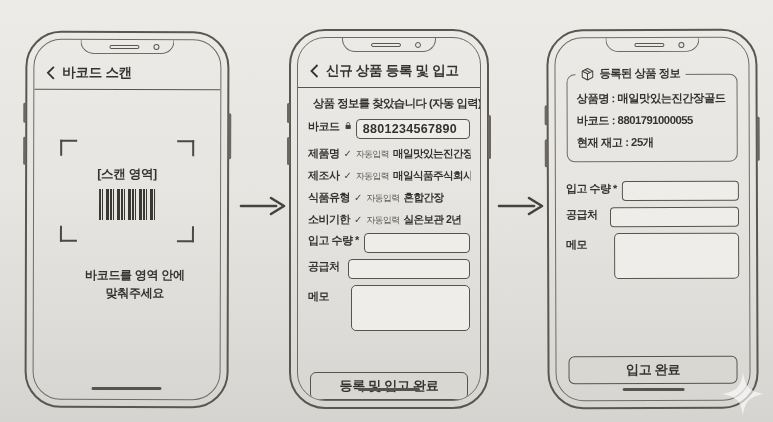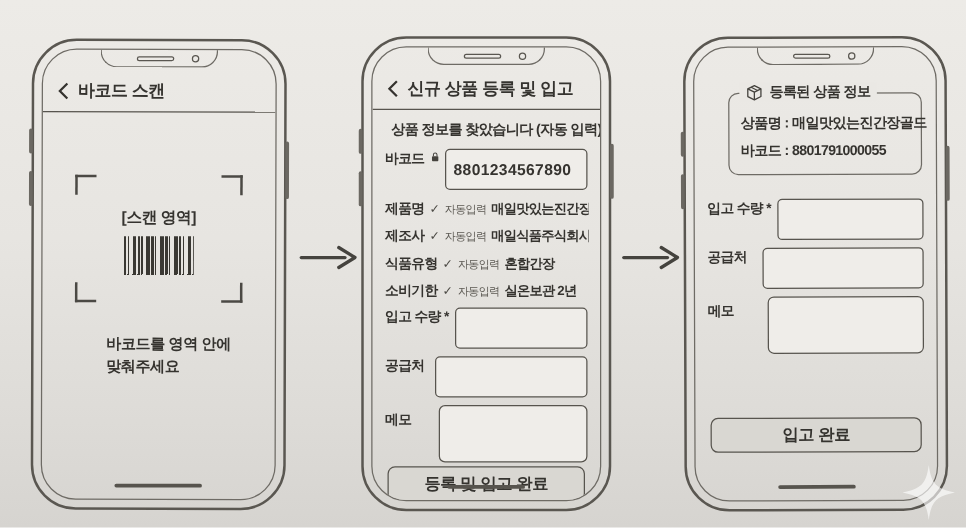--- a/index.html
+++ b/index.html
@@ -67,33 +67,33 @@
   .corner.bl { bottom:0; left:0;  border-bottom:2px solid #4b4944; border-left:2px solid #4b4944; }
   .corner.br { bottom:0; right:0; border-bottom:2px solid #4b4944; border-right:2px solid #4b4944; }
   .scan-label { text-align:center; margin-top:26px; font-size:12.5px; font-weight:bold; letter-spacing:-0.3px; }
   .barcode {
     width:56px; height:31px; margin:6px auto 0;
     background:repeating-linear-gradient(90deg,
       #3a3833 0 2px, transparent 2px 3px,
       #3a3833 3px 4px, transparent 4px 7px,
       #3a3833 7px 10px, transparent 10px 11px);
   }
-  .scan-hint { margin-top:24px; font-size:12px; font-weight:bold; line-height:1.5; letter-spacing:-0.3px;margin-left:16px; }
+  .scan-hint { margin-top:24px; text-align:center; font-size:12px; font-weight:bold; line-height:1.5; letter-spacing:-0.3px;margin-left:16px; }
 
   
   .body-pad { padding:0 9px; display:flex; flex-direction:column; flex:1 1 auto; }
   .notice {
     display:flex; align-items:center; gap:5px;
     padding:8px 1px 5px 1px;
     font-size:11.3px; font-weight:bold; letter-spacing:-0.5px; white-space:nowrap;
   }
   .frow { display:flex; gap:5px; padding:3px 1px; }
   .flabel { font-size:11px; font-weight:bold; letter-spacing:-0.5px; white-space:nowrap; }
   .ibox {
-    flex:1 1 auto; height:33px;
+    flex:1 1 auto; height:20px;
     border:1.6px solid #57544e; border-radius:4px;
     background:#efede9;
     font-family:inherit; font-size:12.5px; font-weight:bold; color:#35332f;
     padding:0 6px; min-width:0; outline:none; letter-spacing:0.3px;
   }
   .tbox {
     flex:1 1 auto; height:46px; resize:none;
     border:1.6px solid #57544e; border-radius:5px;
     background:#efede9; outline:none;
     font-family:inherit; font-size:12px; padding:3px 6px; min-width:0;
@@ -105,21 +105,21 @@
   .submit {
     margin:0 3px; height:28px; flex:0 0 auto;
     border:1.8px solid #57544e; border-radius:6px;
     background:#d9d7d2;
     font-family:inherit; font-size:13px; font-weight:bold; color:#35332f;
     letter-spacing:-0.3px; cursor:pointer;
   }
 
   
   .card {
-    position:relative; margin:15px 2px 0 18px;
+    position:relative; margin:15px 2px 0 2px;
     border:1.6px solid #6e6b65; border-radius:8px;
     padding:12px 8px 8px 8px;
   }
   .card-title {
     position:absolute; top:-9px; left:8px;
     display:flex; align-items:center; gap:5px;
     background:#eae8e4; padding:0 5px;
     font-size:11.3px; font-weight:bold; letter-spacing:-0.5px; white-space:nowrap;
   }
   .card-row { font-size:11.3px; font-weight:bold; letter-spacing:-0.5px; padding:3.5px 1px; white-space:nowrap; }
@@ -267,36 +267,37 @@
           <div class="card-title">
             <svg width="14" height="14" viewBox="0 0 16 16">
               <path d="M8 1.5 L14 4.5 L14 11.5 L8 14.5 L2 11.5 L2 4.5 Z" fill="none" stroke="#45433e" stroke-width="1.2" stroke-linejoin="round"></path>
               <path d="M2 4.5 L8 7.5 L14 4.5 M8 7.5 L8 14.5" fill="none" stroke="#45433e" stroke-width="1.2" stroke-linejoin="round"></path>
               <path d="M5 3 L11 6" fill="none" stroke="#45433e" stroke-width="1.2"></path>
             </svg>
             <span>등록된 상품 정보</span>
           </div>
           <div class="card-row">상품명 : 매일맛있는진간장골드</div>
           <div class="card-row">바코드 : 8801791000055</div>
+          <div class="card-row">현재 재고 : 25개</div>
         </div>
         <div style="height:16px;"></div>
         <div class="frow">
           <span class="flabel" style="width:60px;">입고 수량 *</span>
           <input class="ibox" type="text" value="" style="">
         </div>
         <div class="frow">
           <span class="flabel" style="width:60px;">공급처</span>
           <input class="ibox" type="text" value="" style="">
         </div>
         <div class="frow" style="align-items:flex-start;">
           <span class="flabel" style="width:60px; padding-top:4px;">메모</span>
           <textarea class="tbox" style=""></textarea>
         </div>
         <div style="flex:1 1 auto;"></div>
-        <button class="submit" style="margin-bottom:38px;">입고 완료</button>
+        <button class="submit" style="margin-bottom:16px;">입고 완료</button>
       </div>
       <div class="home-bar"></div>
     </div>
   </div>
 
   <svg class="watermark" width="44" height="46" viewBox="0 0 44 46">
     <path d="M22 1 C24 16 28 20 43 23 C28 26 24 30 22 45 C20 30 16 26 1 23 C16 20 20 16 22 1 Z" fill="rgba(255,255,255,0.78)"></path>
   </svg>
 
 </div>

